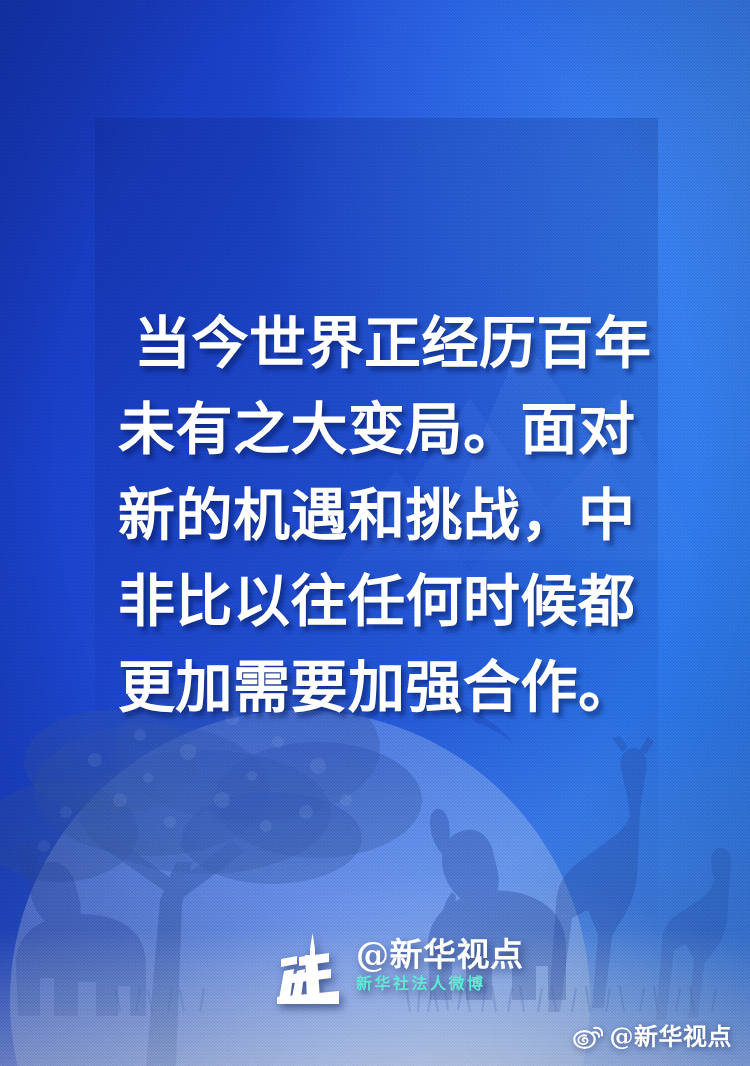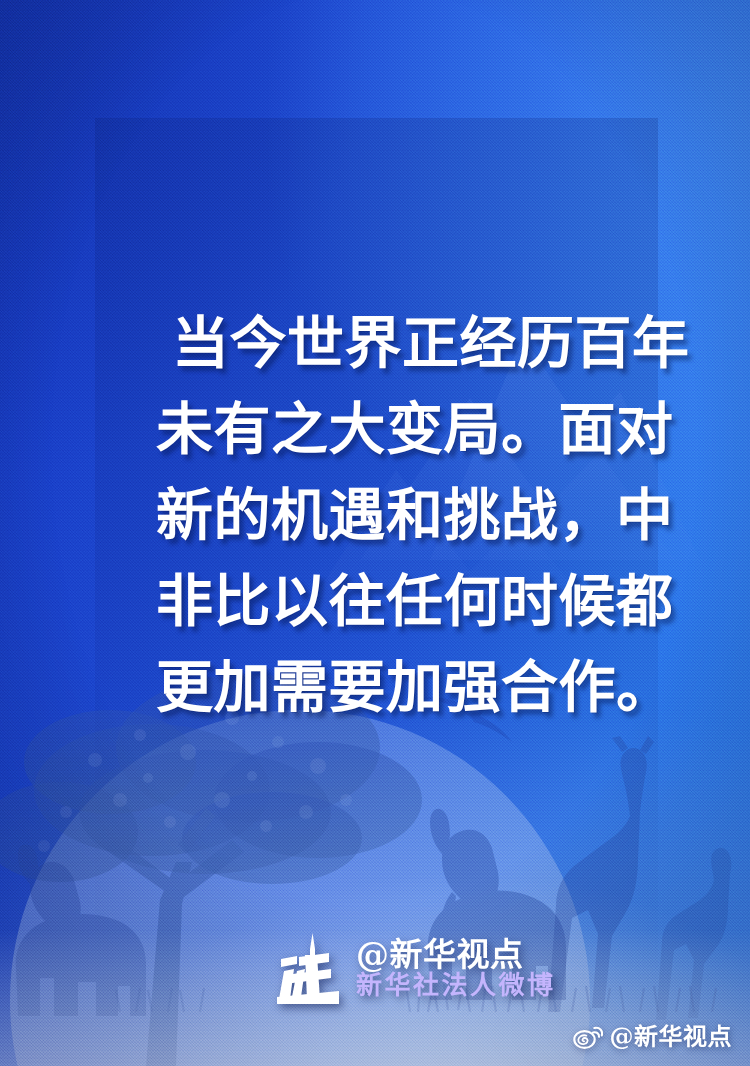--- a/index.html
+++ b/index.html
@@ -67,21 +67,20 @@
     width:560px;
     color:#ffffff;
     font-family:"DejaVu Serif","Liberation Serif",serif;
     font-weight:700;
     font-size:57px;
     line-height:86px;
     letter-spacing:.5px;
     text-indent:16px;
     text-shadow:4px 5px 4px rgba(3,16,72,.42), 1px 1px 0 rgba(3,16,72,.22);
     white-space:pre-wrap;
-    margin-left:38px;
   }
 
   
   #logo{
     position:absolute;
     left:271px;
     top:931px;
     display:flex;
     align-items:flex-start;
     gap:9px;
@@ -92,24 +91,24 @@
   #logo-title{
     color:#fff;
     font-family:"DejaVu Serif","Liberation Serif",serif;
     font-weight:700;
     font-size:33px;
     line-height:37px;
     letter-spacing:.5px;
     white-space:nowrap;
   }
   #logo-sub{
-    color:#c4b5fd;
-    font-family:Liberation Sans, sans-serif;
+    color:#5eead4;
+    font-family:Liberation Mono, monospace;
     font-weight:700;
-    font-size:26px;
+    font-size:16px;
     line-height:25px;
     letter-spacing:2.5px;
     white-space:nowrap;
   }
 
   
   #weibo-badge{
     position:absolute;
     right:18px;
     bottom:16px;

